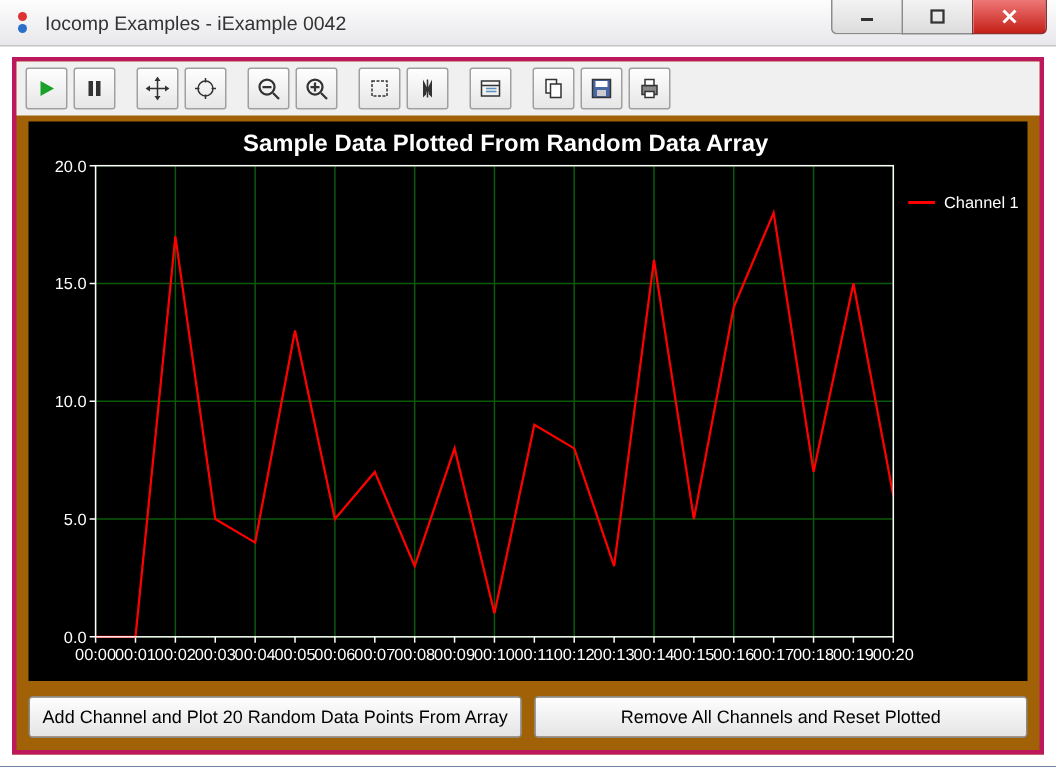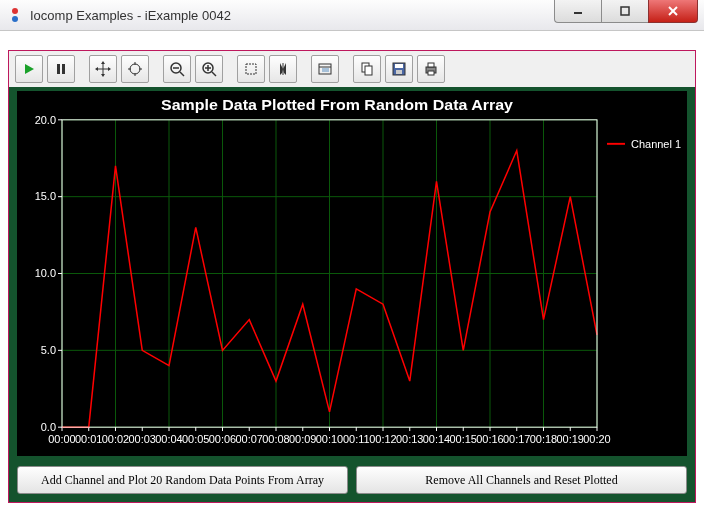--- a/index.html
+++ b/index.html
@@ -8,29 +8,29 @@
   .title-icon{width:16px;height:16px;margin:0 6px 0 8px;position:relative;}
   .title-icon::before{content:"";position:absolute;left:4px;top:1px;width:6px;height:6px;border-radius:50%;background:#d33;}
   .title-icon::after{content:"";position:absolute;left:4px;top:9px;width:6px;height:6px;border-radius:50%;background:#2a6fc9;}
   .title-text{flex:1;color:#333;font-size:13px;}
   .win-btns{display:flex;height:100%;}
   .win-btn{width:46px;height:22px;margin-top:0;border:1px solid #8b8b8b;border-top:none;display:flex;align-items:center;justify-content:center;background:linear-gradient(#f3f3f3,#dcdcdc);font-size:11px;color:#333;}
   .win-btn.min{border-radius:0 0 0 4px;border-right:none;}
   .win-btn.max{border-right:none;}
   .win-btn.close{background:linear-gradient(#e77,#c52017);color:#fff;border-radius:0 0 4px 0;border-color:#8b3030;width:48px;}
   .win-btns{margin-right:6px;}
-  .client{position:absolute;left:8px;right:8px;top:38px;bottom:8px;border:1px solid #be185d;background:#14532d;margin-top:12px;}
+  .client{position:absolute;left:8px;right:8px;top:38px;bottom:8px;border:3px solid #be185d;background:#a16207;}
   .toolbar{display:flex;gap:4px;padding:4px 6px;align-items:center;background:#f0f0f0;}
   .tbtn{width:26px;height:26px;border:1px solid #a0a0a0;background:linear-gradient(#fefefe,#e6e6e6);display:flex;align-items:center;justify-content:center;border-radius:2px;}
   .tsep{width:6px;}
   .chart-wrap{position:absolute;left:8px;right:8px;top:40px;bottom:46px;}
   svg.chart{width:100%;height:100%;display:block;background:#000;}
   .axis-text{fill:#fff;font-size:11px;font-family:Tahoma,sans-serif;}
   .chart-title{fill:#fff;font-size:16px;font-weight:bold;font-family:Tahoma,sans-serif;}
-  .btnrow{position:absolute;left:8px;right:8px;bottom:8px;display:flex;gap:8px;font-family:Liberation Serif, serif;}
+  .btnrow{position:absolute;left:8px;right:8px;bottom:8px;display:flex;gap:8px;}
   .bigbtn{flex:1;height:26px;border:1px solid #8a8a8a;background:linear-gradient(#fefefe,#e4e4e4);border-radius:3px;display:flex;align-items:center;justify-content:center;font-size:12px;}
 </style>
 </head>
 <body>
 
 <div class="window">
   <div class="titlebar">
     <div class="title-icon"></div>
     <div class="title-text">Iocomp Examples - iExample 0042</div>
     <div class="win-btns">

